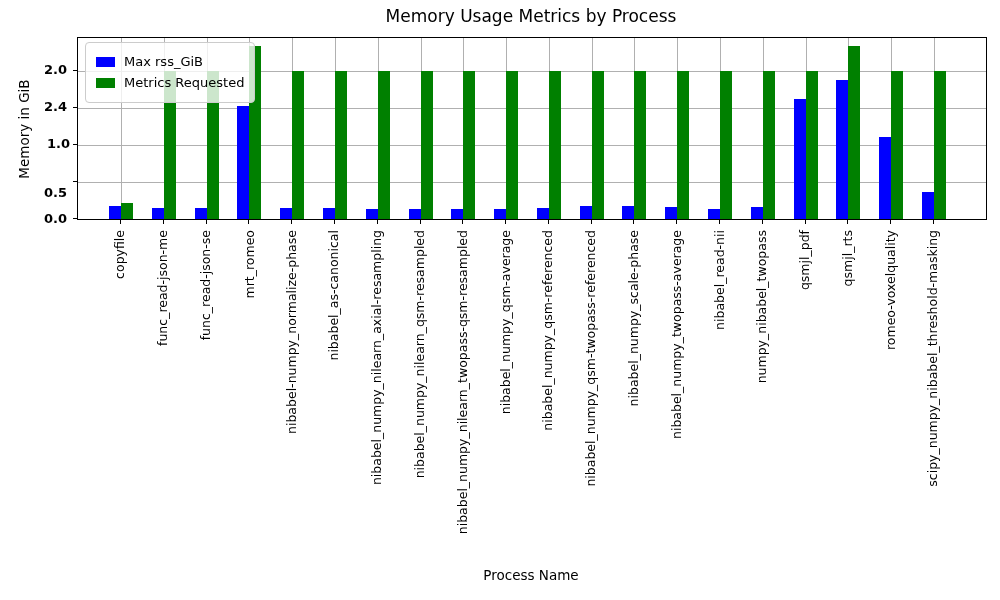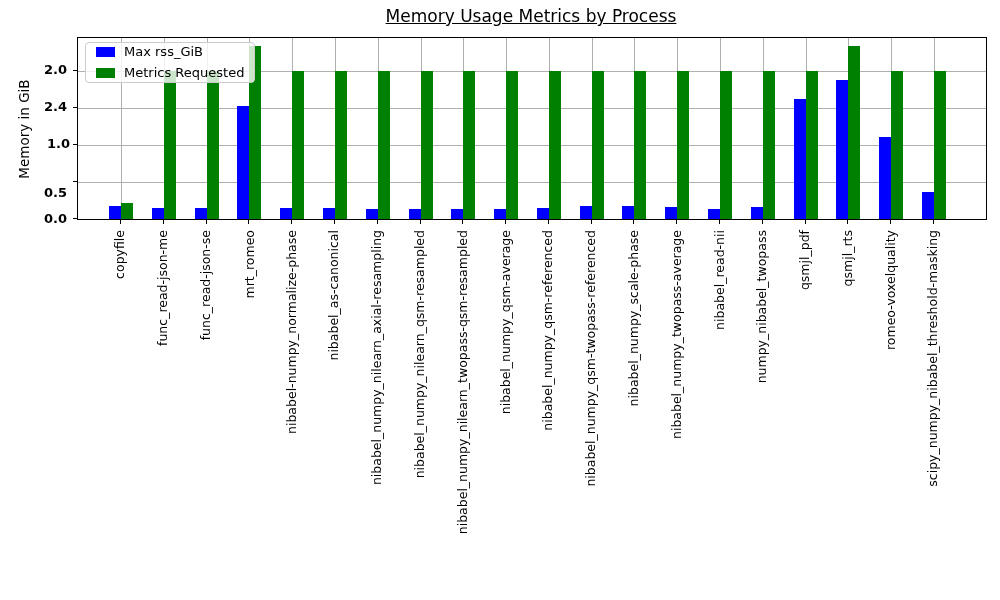--- a/index.html
+++ b/index.html
@@ -1,48 +1,49 @@
 <!DOCTYPE html>
 <html><head>
 <meta charset="utf-8">
 <style>
   html,body{margin:0;padding:0;background:#fff;}
   .figure{
     position:relative;width:1000px;height:600px;background:#ffffff;
     font-family:"DejaVu Sans","Liberation Sans",sans-serif;color:#000;overflow:hidden;
   }
-  .title{position:absolute;top:6px;left:77px;width:908px;text-align:center;font-size:17px;text-decoration:underline;}
+  .title{position:absolute;top:6px;left:77px;width:908px;text-align:center;font-size:17px;}
   .plot{position:absolute;left:77px;top:37px;width:908px;height:181px;border:1px solid #000;background:#fff;}
   .gridline-h{position:absolute;left:0;width:100%;height:1px;background:#b0b0b0;}
   .gridline-v{position:absolute;top:0;height:100%;width:1px;background:#b0b0b0;}
   .bar{position:absolute;}
   .legend{
     position:absolute;left:7px;top:4px;z-index:5;
     background:rgba(255,255,255,0.8);border:1px solid #cccccc;border-radius:4px;
-    padding:2px 10px;display:flex;flex-direction:column;gap:7px;
+    padding:12px 10px;display:flex;flex-direction:column;gap:7px;
   }
   .legend-item{display:flex;align-items:center;gap:9px;font-size:13px;line-height:14px;white-space:nowrap;}
   .swatch{width:19px;height:10px;display:inline-block;}
   .ytick{position:absolute;background:#000;width:4px;height:1px;}
   .ytick-label{position:absolute;width:42px;text-align:right;font-size:13px;line-height:13px;font-weight:bold;}
   .xtick{position:absolute;background:#000;width:1px;height:4px;}
   .xtick-label{
     position:absolute;white-space:nowrap;font-size:12.5px;line-height:13px;height:13px;
     transform-origin:top right;transform:rotate(-90deg);
   }
   .xlabel{position:absolute;left:77px;top:567px;width:908px;text-align:center;font-size:13.5px;}
   .ylabel{position:absolute;left:24px;top:129px;white-space:nowrap;font-size:13.5px;
     transform:translate(-50%,-50%) rotate(-90deg);}
 </style>
 </head>
 <body>
 
 <div class="figure" id="fig">
   <div class="title">Memory Usage Metrics by Process</div>
   <div class="ylabel">Memory in GiB</div>
+  <div class="xlabel">Process Name</div>
 
   <div class="plot" id="plot">
     <div class="legend">
       <div class="legend-item">
         <span class="swatch" style="background: rgb(0, 0, 255);"></span>
         <span>Max rss_GiB</span>
       </div>
       <div class="legend-item">
         <span class="swatch" style="background: rgb(0, 128, 0);"></span>
         <span>Metrics Requested</span>

